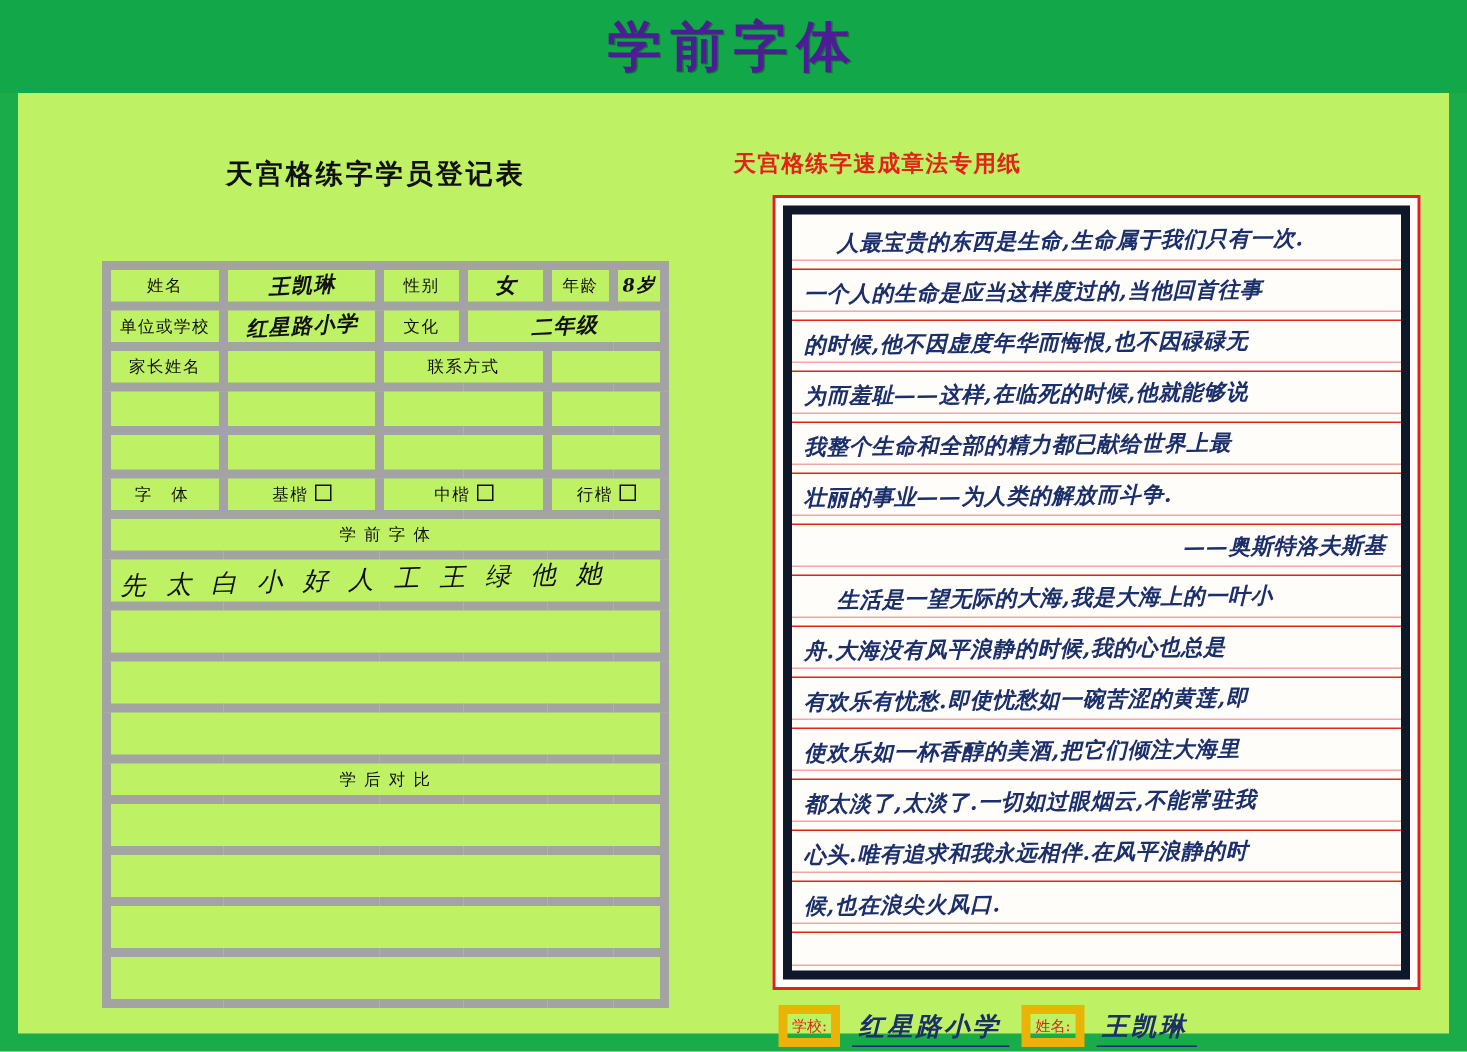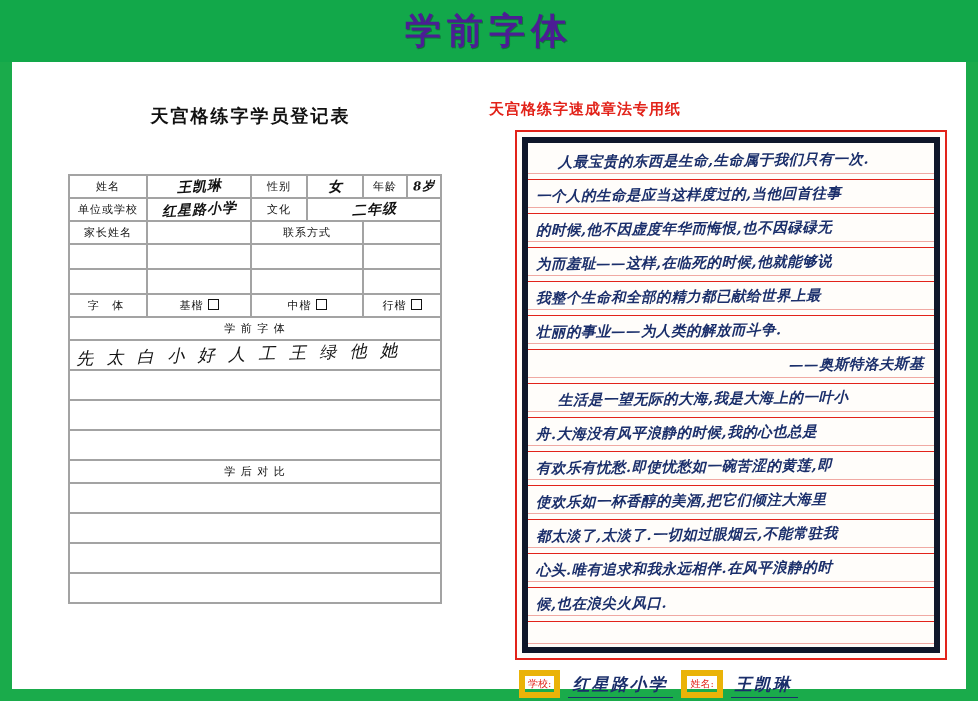--- a/index.html
+++ b/index.html
@@ -43,21 +43,21 @@
     font-family: Liberation Mono, monospace;
     text-shadow: 1px 1px 0 #0c7a35;
   }
   
   .body-area {
     position: absolute;
     left: 12px;
     top: 62px;
     width: 954px;
     height: 627px;
-    background: #ffffff;
+    background: #bef264;
     display: flex;
   }
   .panel {
     position: relative;
     box-sizing: border-box;
   }
   .panel-left {
     width: 477px;
     height: 627px;
   }
@@ -80,21 +80,21 @@
   }
   .form-table {
     position: absolute;
     left: 56px;
     top: 112px;
     width: 372px;
     border-collapse: collapse;
     table-layout: fixed;
   }
   .form-table td {
-    border: 2px solid #a3a3a3;
+    border: 6px solid #a3a3a3;
     height: 21px;
     font-size: 11px;
     color: #111;
     text-align: center;
     vertical-align: middle;
     padding: 0 2px;
     font-family: "DejaVu Serif", "Liberation Serif", serif;
     letter-spacing: 1px;
     position: relative;
   }

